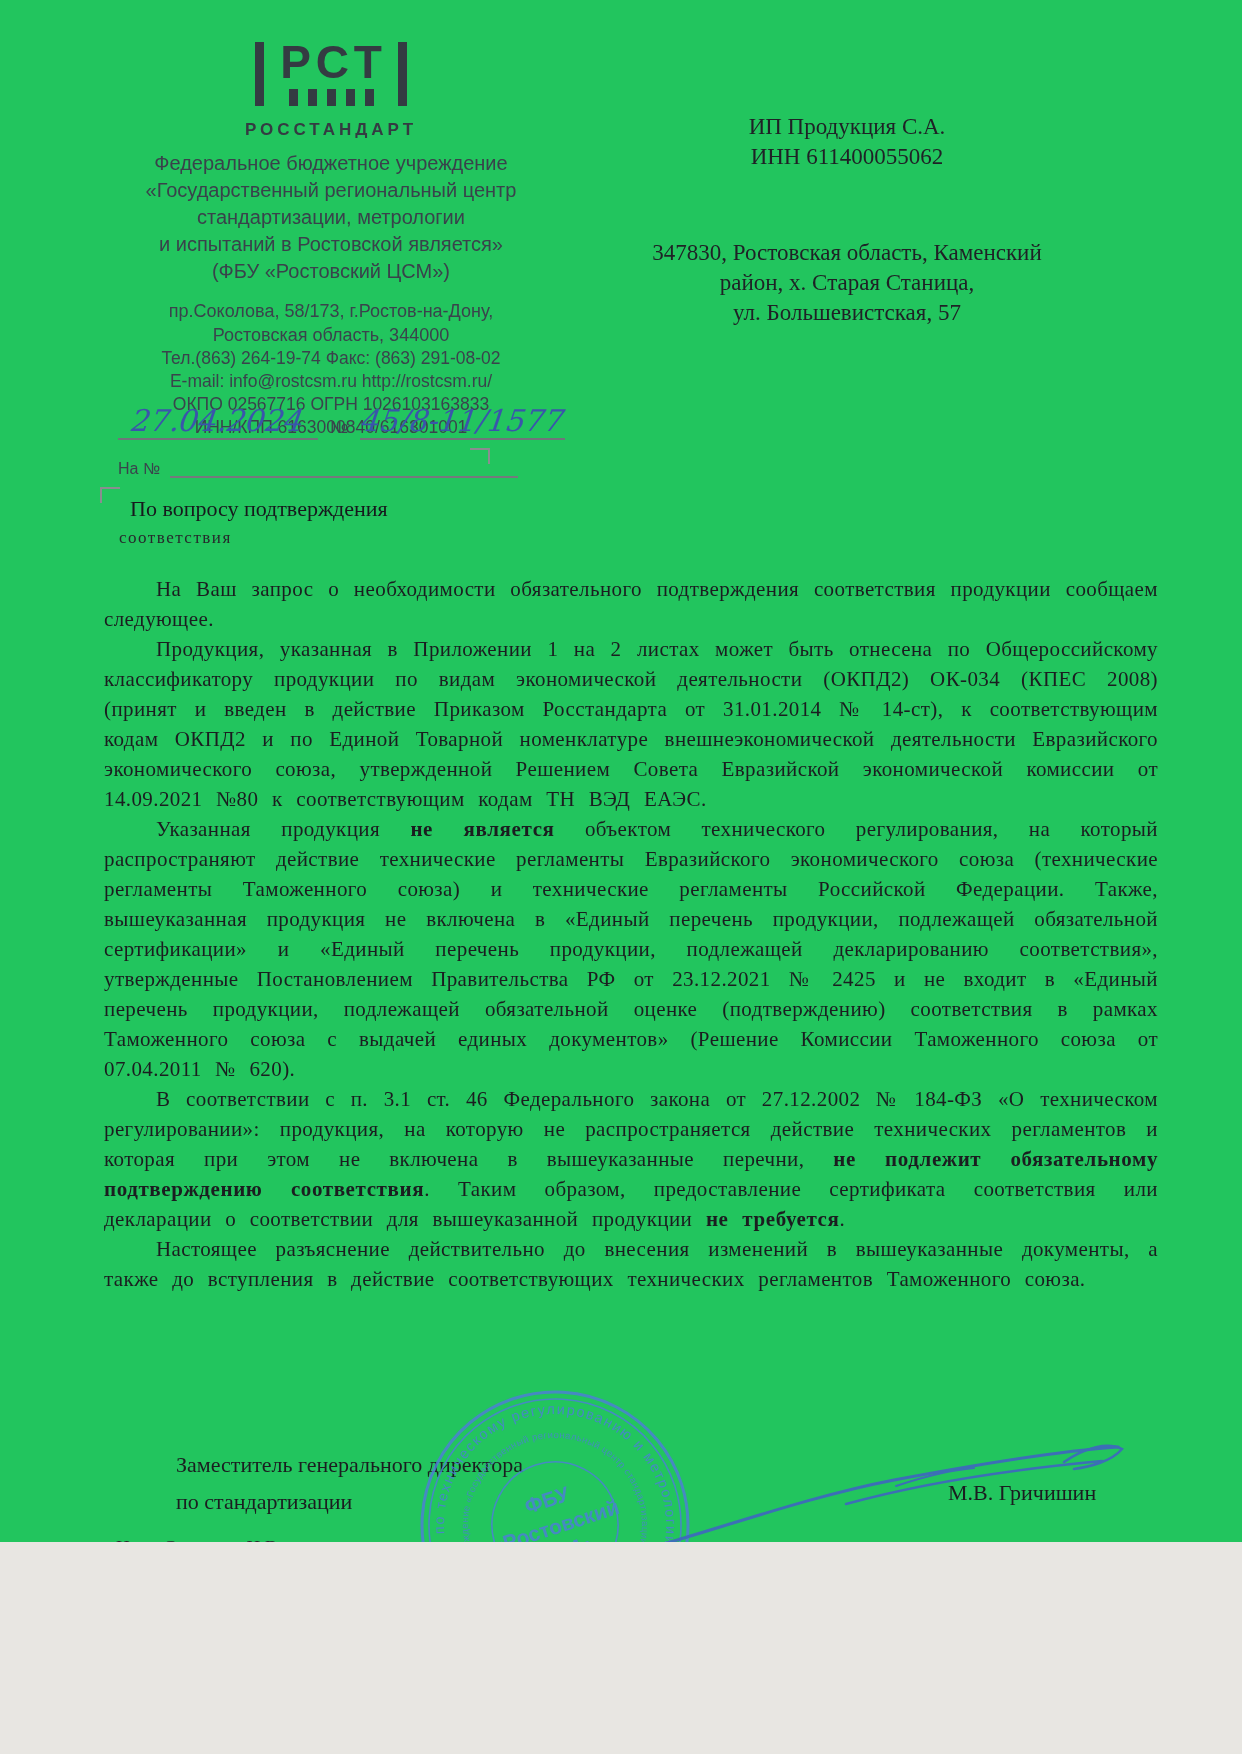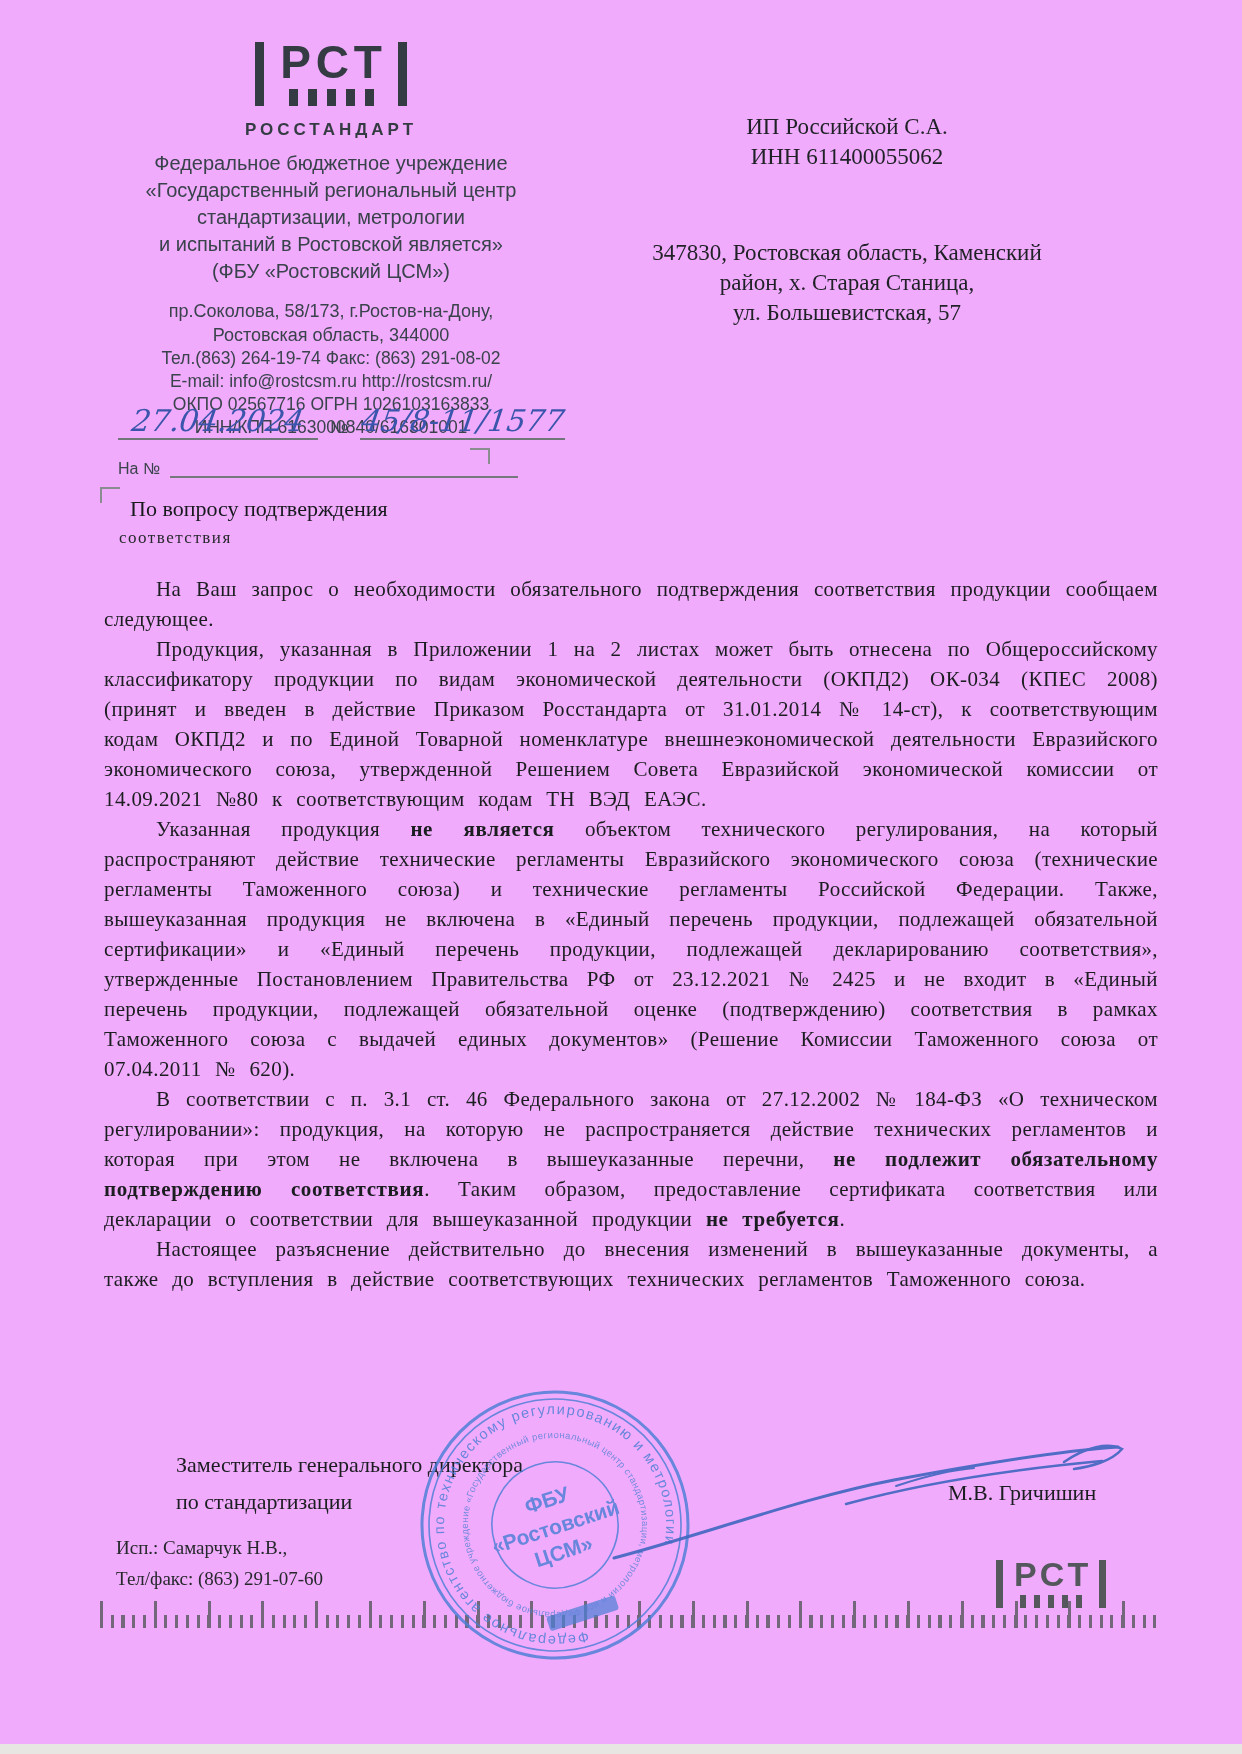--- a/index.html
+++ b/index.html
@@ -1,18 +1,18 @@
 <!DOCTYPE html>
 <html><head>
 <meta charset="utf-8">
 <style>
   html,body{margin:0;padding:0;background:#e8e6e2;}
   .page{
-    position:relative;width:1242px;height:1744px;margin:0 auto;
-    background:#f0abfc;overflow:hidden;
+    position:relative;width:1242px;height:1542px;margin:0 auto;
+    background:#22c55e;overflow:hidden;
     font-family:"Liberation Serif",serif;color:#1d1f22;
   }
   
   .lh{
     position:absolute;left:96px;top:42px;width:470px;text-align:center;
     font-family:"Liberation Sans",sans-serif;color:#3a434c;
   }
   .rst-logo{display:inline-flex;align-items:stretch;gap:10px;color:#343b42;}
   .rst-logo .bar{width:9px;background:currentColor;}
   .rst-logo .mid{display:flex;flex-direction:column;align-items:center;gap:7px;}
@@ -127,21 +127,21 @@
     <span class="line"></span>
   </div>
 
   <span class="corner l"></span>
   <span class="corner r"></span>
 
   <div class="subject1">По вопросу подтверждения</div>
   <div class="subject2">соответствия</div>
 
   <div class="recipient">
-    <div>ИП Российской С.А.</div>
+    <div>ИП Продукция С.А.</div>
     <div>ИНН 611400055062</div>
     <div class="addr">
       <div>347830, Ростовская область, Каменский</div>
       <div>район, х. Старая Станица,</div>
       <div>ул. Большевистская, 57</div>
     </div>
   </div>
 
   <div class="body-text">
       <p class="para"><span>На Ваш запрос о необходимости обязательного подтверждения соответствия продукции сообщаем следующее.</span></p>

